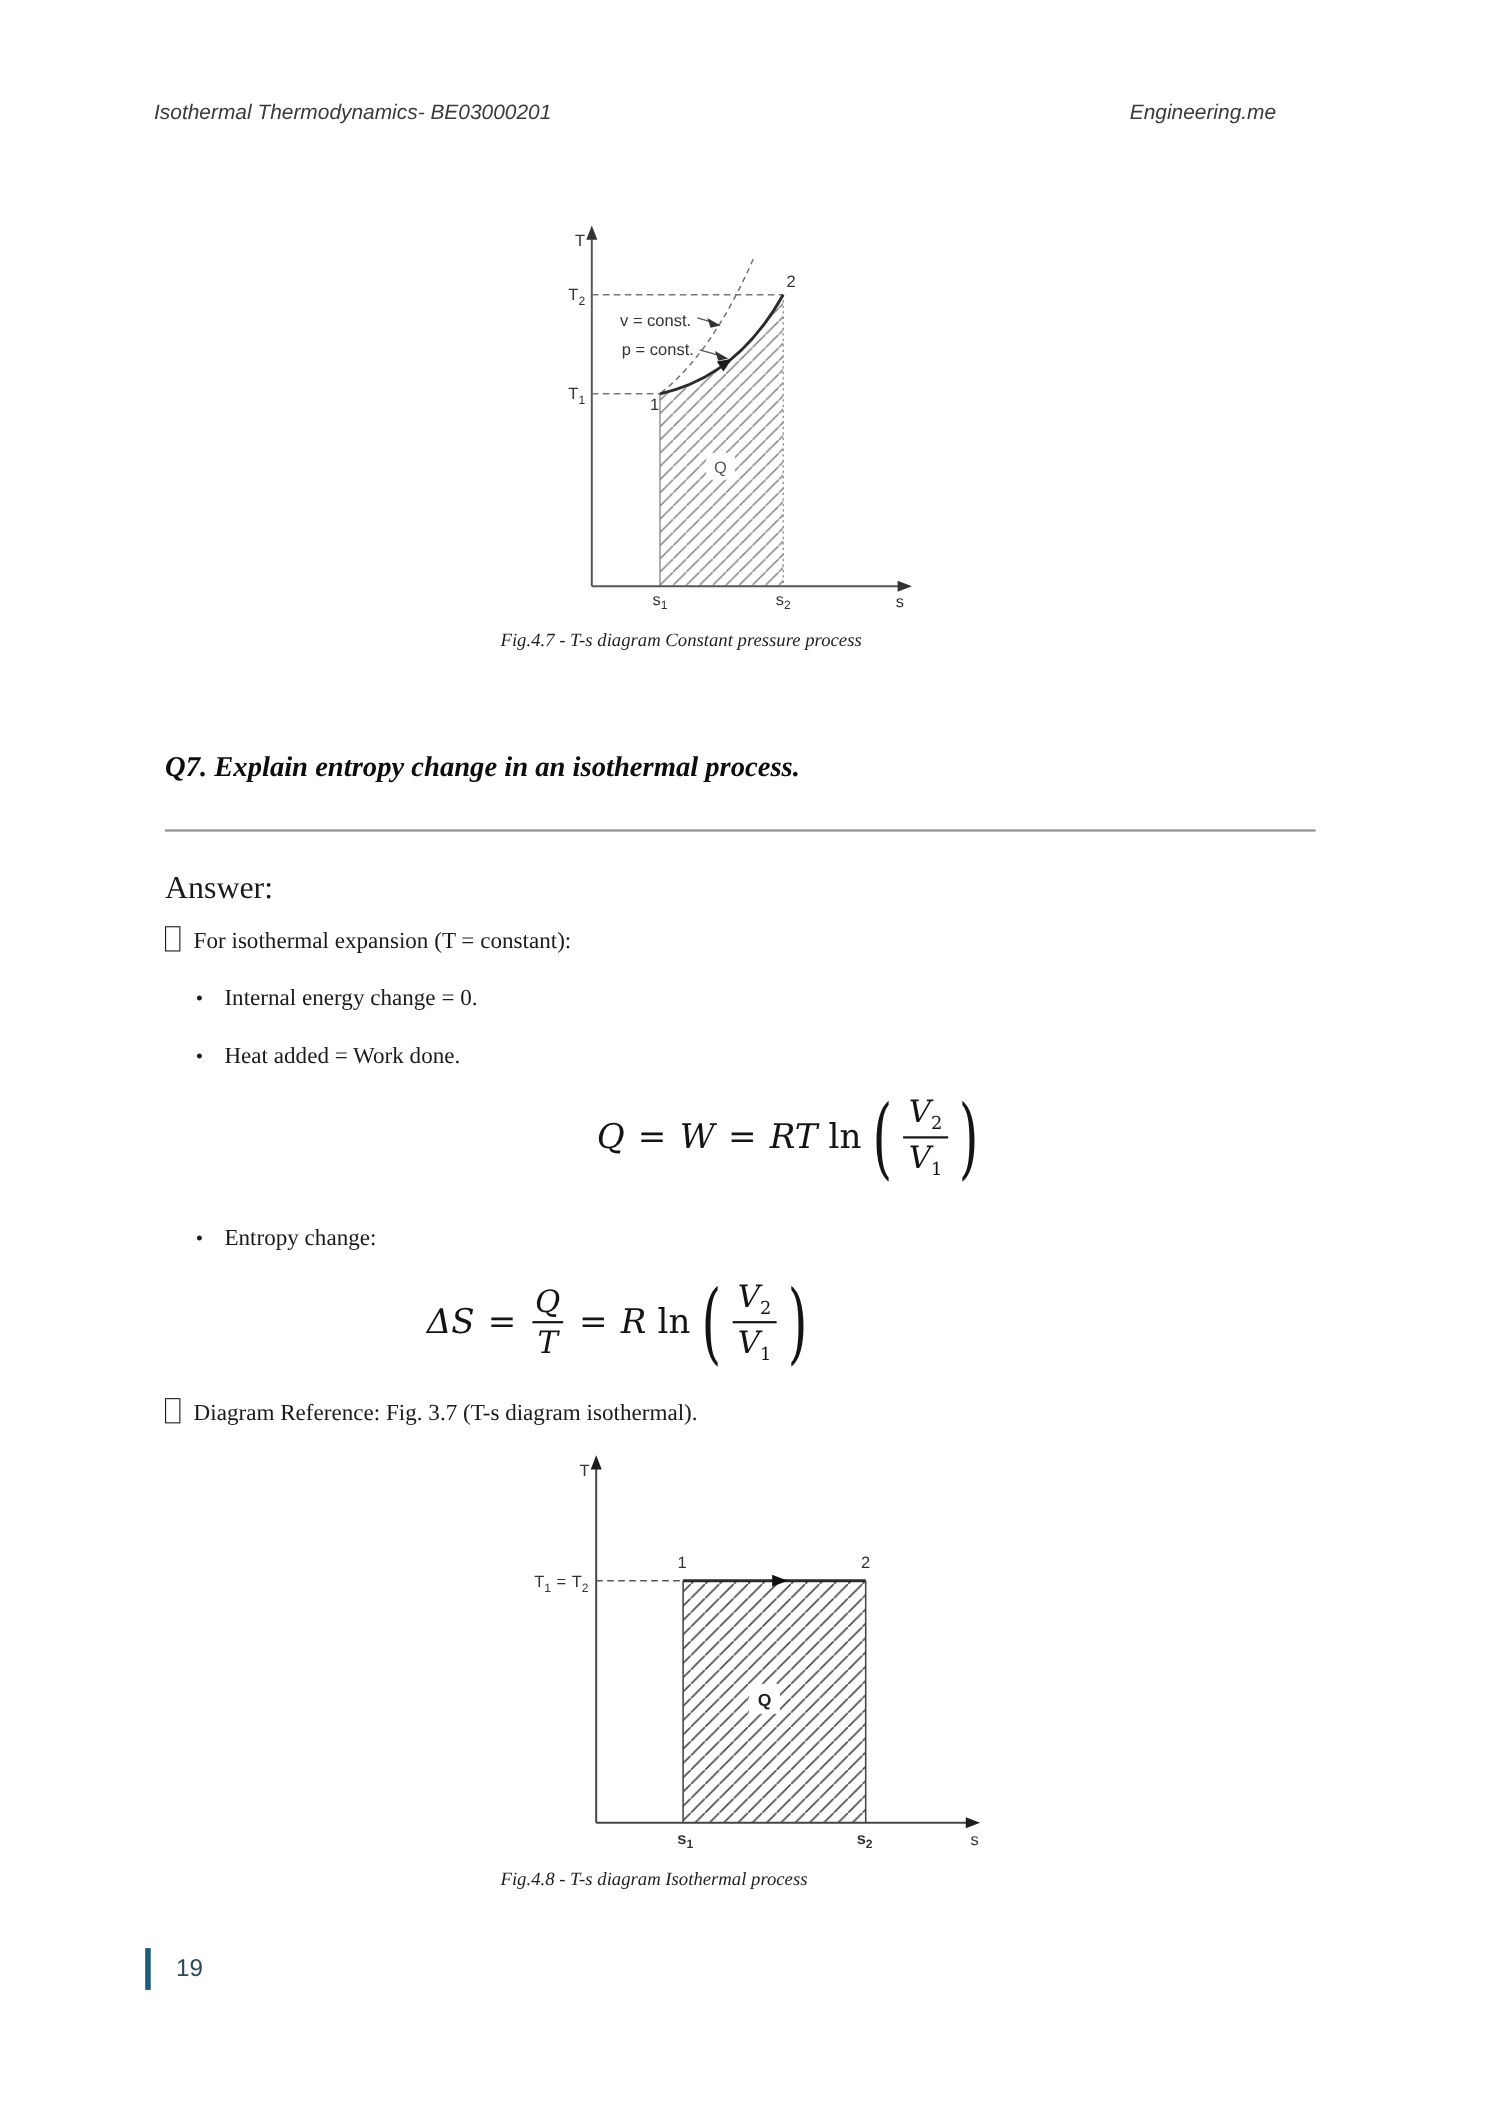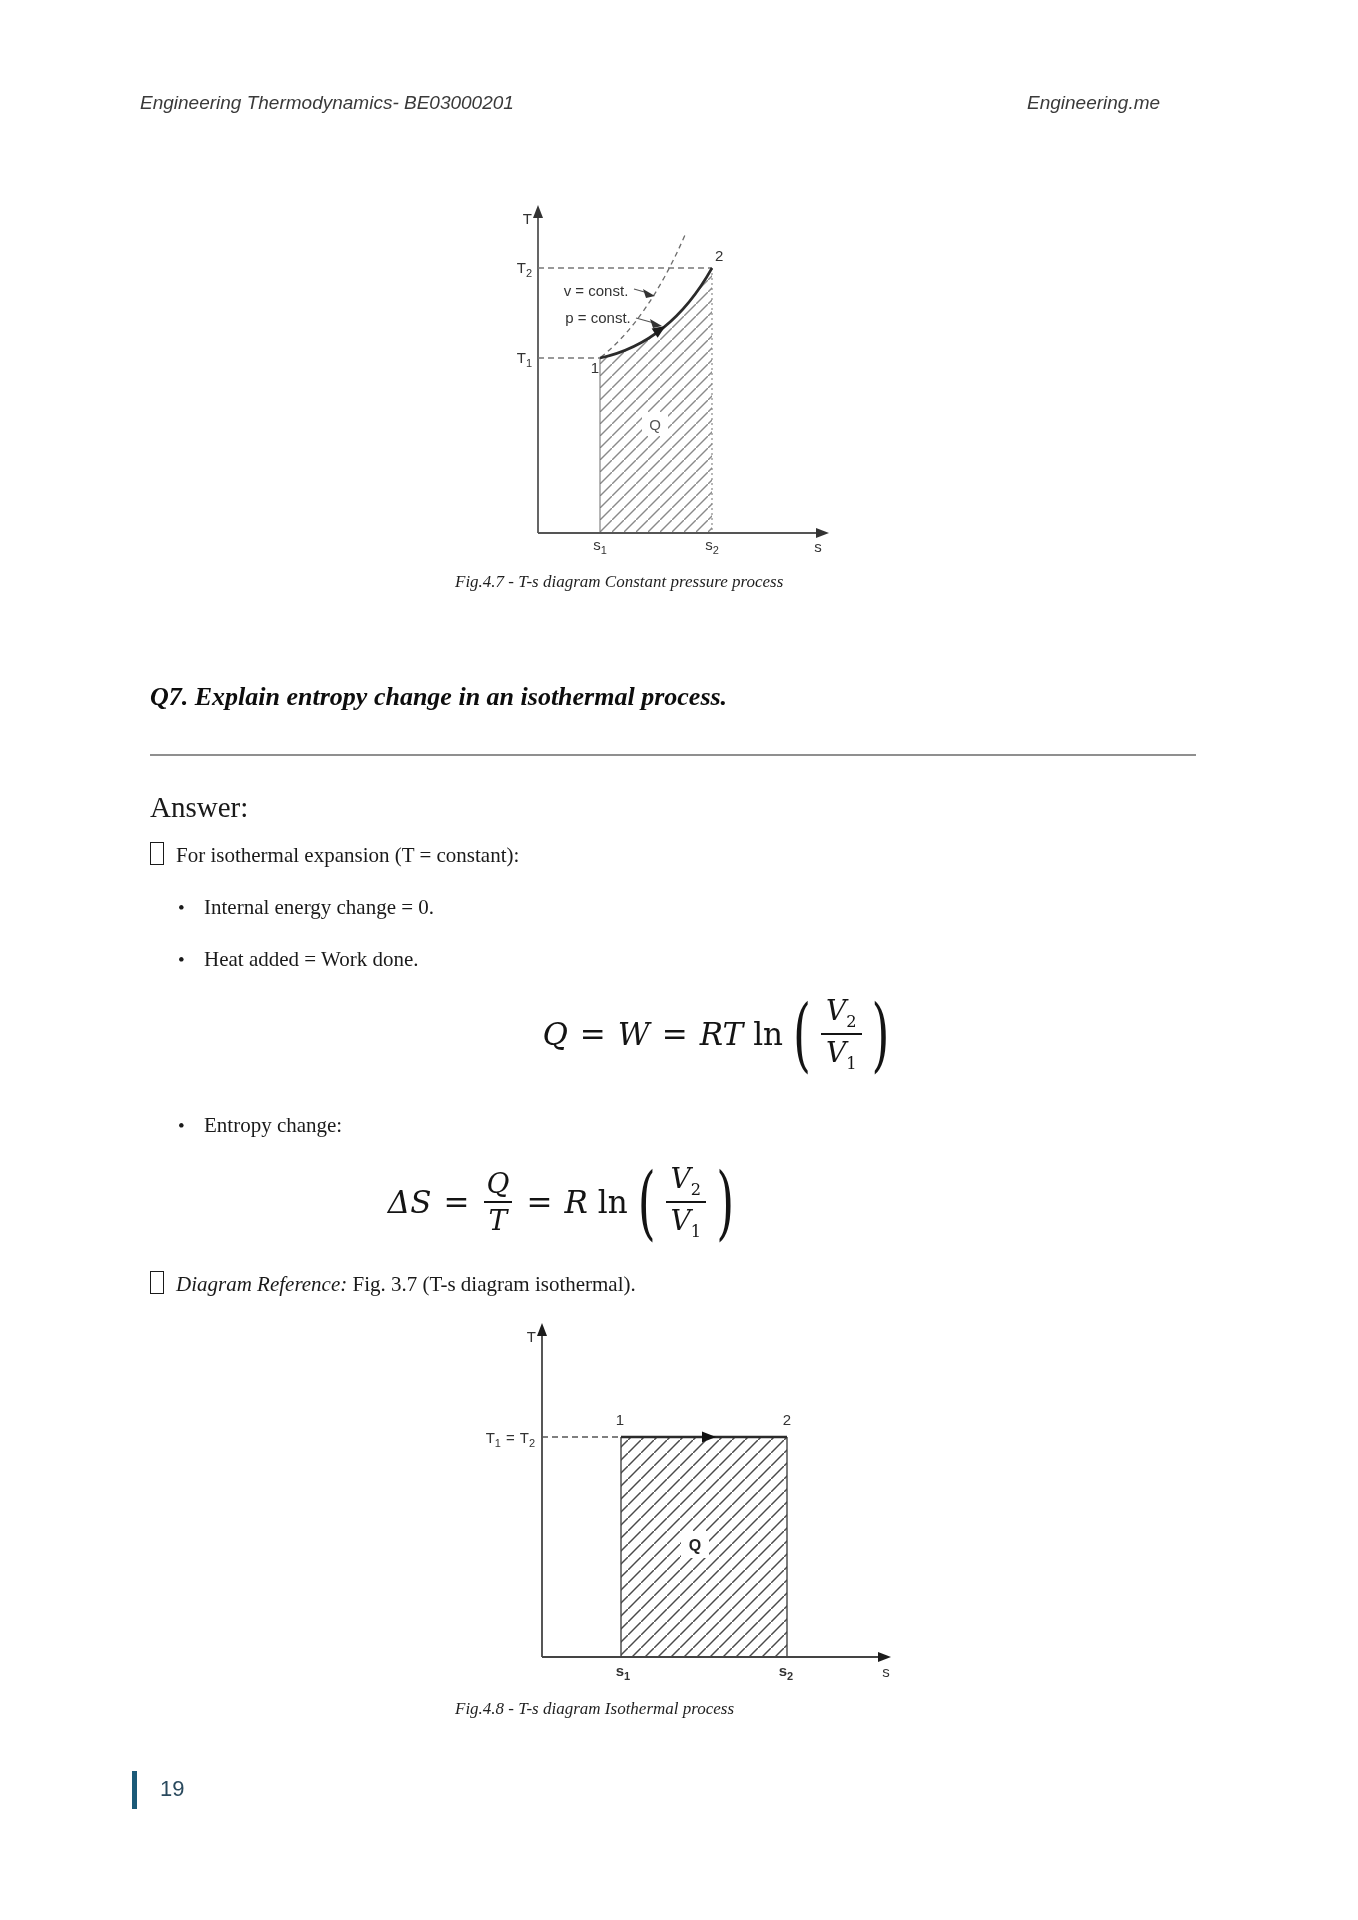--- a/index.html
+++ b/index.html
@@ -11,21 +11,21 @@
   
   .hdr{font-family:"Liberation Sans", sans-serif;font-style:italic;font-size:19px;color:#3a3a3a;}
   
   .q-heading{font-weight:bold;font-size:26px;color:#0d0d0d;}
   .rule{background:#8f8f8f;height:2px;}
   .answer{font-weight:normal;font-size:29px;}
   .body-text{font-size:21px;}
   .tofu{display:inline-block;width:12px;height:21px;border:1.6px solid #1a1a1a;margin-right:12px;vertical-align:-3px;}
   .bullet-row{display:flex;align-items:baseline;font-size:21px;}
   .bullet-marker{width:26px;font-size:19px;}
-  .ital{font-style:italic;}
+  .ital{}
   
   .formula{display:flex;align-items:center;justify-content:center;gap:12px;
            font-family:"DejaVu Serif", serif;font-size:31px;color:#141414;height:96px;}
   .var{font-style:italic;}
   .fn{font-style:normal;margin-left:-2px;}
   .op{font-style:normal;}
   .paren{display:inline-block;transform:scaleY(1.75);font-size:46px;line-height:1;
          font-style:normal;margin:0 -2px;}
   .frac{display:inline-flex;flex-direction:column;align-items:center;line-height:1.05;font-size:28px;}
   .frac .top{padding:0 5px 3px;}
@@ -39,21 +39,21 @@
   svg .qlab2{fill:#222;font-size:16px;font-weight:bold;}
   
   .page-bar{width:5px;height:38px;background:#1b5a78;}
   .page-num{font-family:"Liberation Sans", sans-serif;font-size:22px;color:#2a4a5e;}
 </style>
 </head>
 <body>
 
 <div id="page">
 
-  <div class="abs hdr" style="left:140px;top:92px;">Engineering Thermodynamics- BE03000201</div>
+  <div class="abs hdr" style="left:140px;top:92px;">Isothermal Thermodynamics- BE03000201</div>
   <div class="abs hdr" style="left:1027px;top:92px;">Engineering.me</div>
 
   <svg class="abs" style="left:420px;top:160px;" width="480" height="400" viewBox="0 0 480 400">
     <defs>
       <pattern id="hatch47" patternUnits="userSpaceOnUse" width="12" height="12">
         <path d="M0,12 L12,0" stroke="#8a8a8a" stroke-width="1.4" fill="none"></path>
       </pattern>
     </defs>
 
     <path d="M180,198 Q250,183 292,108 L292,373 L180,373 Z" fill="url(#hatch47)"></path>

